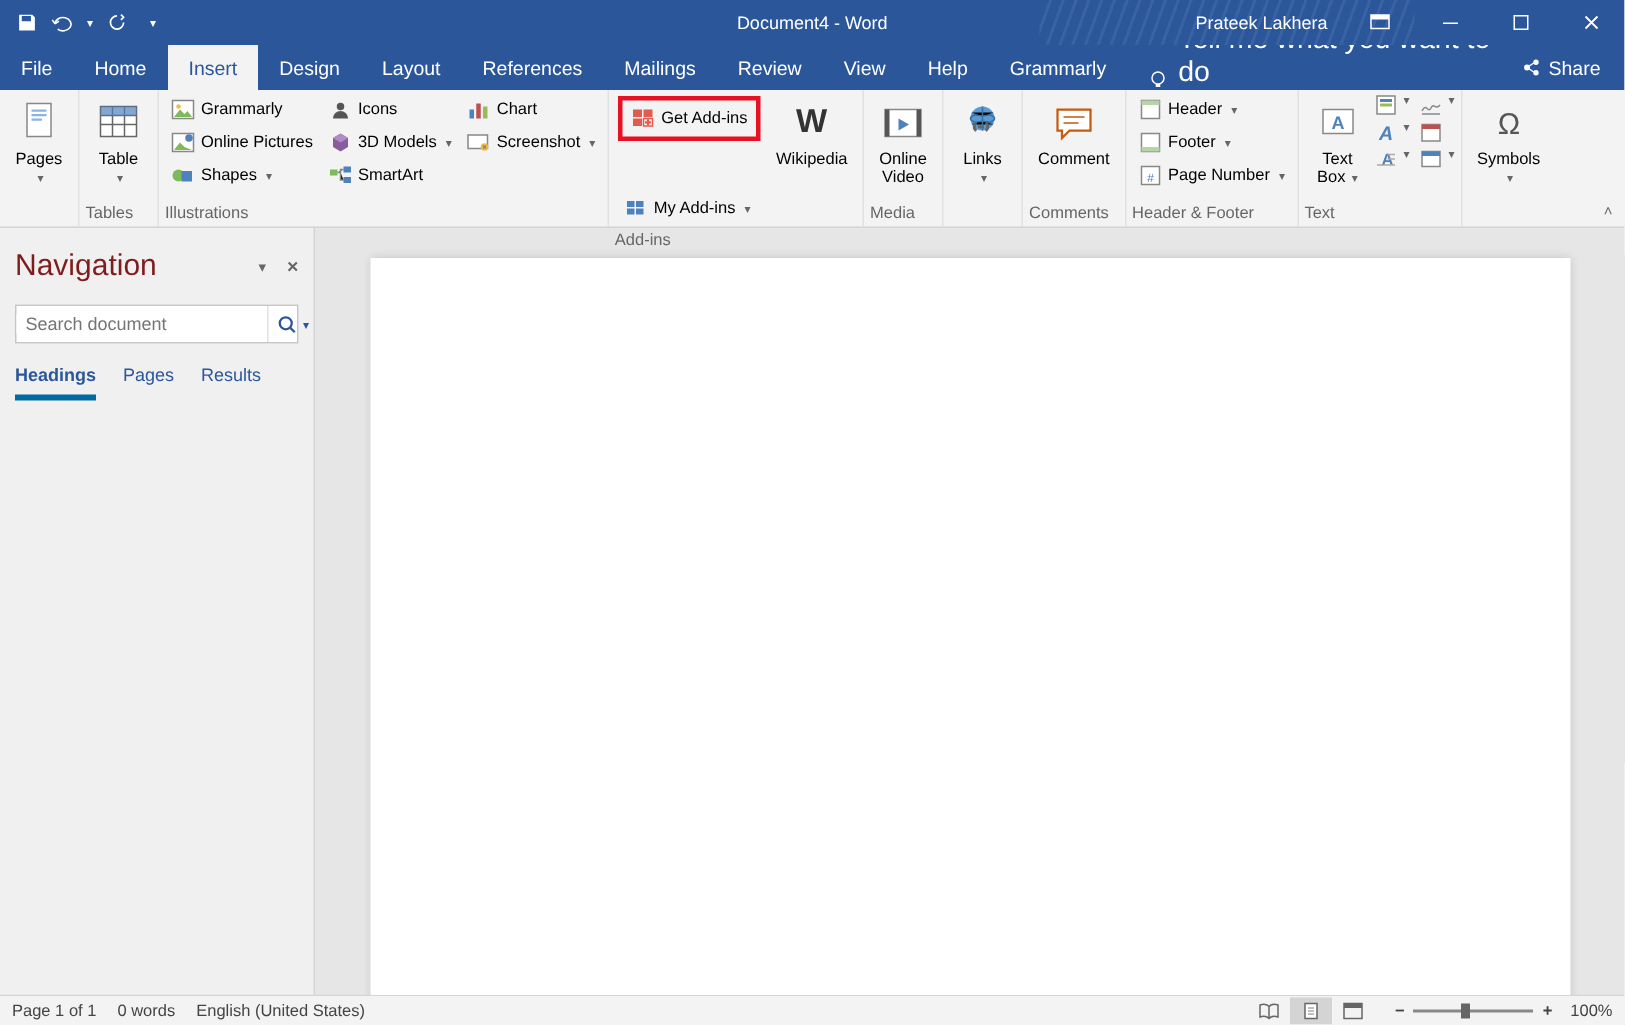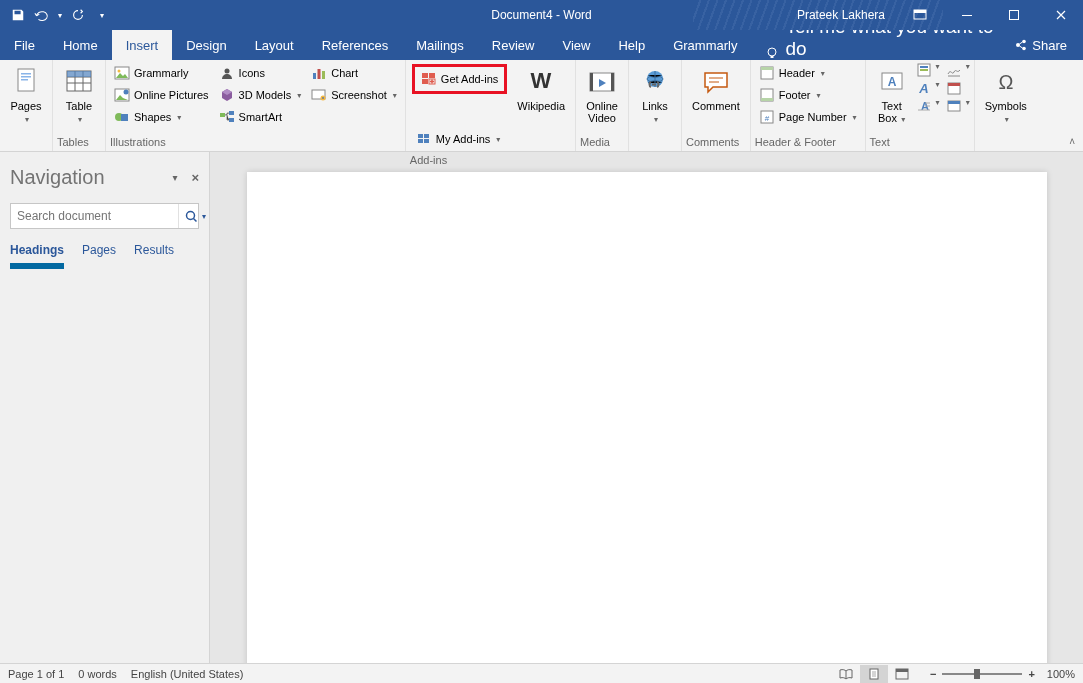--- a/index.html
+++ b/index.html
@@ -41,28 +41,28 @@
 .highlight-red .smallbtn { height: 24px; padding: 2px 6px; }
 
 .collapse-caret { position: absolute; right: 8px; bottom: 4px; color: #666; font-size: 10px; cursor: pointer; }
 
 
 .mainarea { display: flex; height: 511px; background: #e6e6e6; }
 
 
 .navpane { width: 210px; background: #f0f0f0; border-right: 1px solid #d4d4d4; padding: 14px 10px 10px 10px; display: flex; flex-direction: column; }
 .nav-head { display: flex; align-items: center; justify-content: space-between; margin-bottom: 14px; }
-.nav-title { font-size: 20px; color: #737373; font-weight: 300; text-align: center; }
+.nav-title { font-size: 20px; color: #7f1d1d; font-weight: 300; text-align: center; }
 .nav-head-controls { display: flex; align-items: center; gap: 14px; color: #666; }
 .nav-search { display: flex; align-items: center; border: 1px solid #c6c6c6; background: #fff; height: 26px; margin-bottom: 14px; }
 .nav-search input { flex: 1; border: none; outline: none; padding: 0 6px; font-size: 12px; }
 .nav-search-btn { display: flex; align-items: center; padding: 0 6px; color: #2b579a; border-left: 1px solid #e1e1e1; height: 100%; gap: 2px; }
 .nav-tabs { display: flex; gap: 18px; border-bottom: 1px solid transparent; margin-bottom: 18px; font-size: 12px; }
 .nav-tab { padding-bottom: 6px; color: #2b579a; cursor: pointer; }
-.nav-tab.active { border-bottom: 6px solid #0369a1; font-weight: 600; }
+.nav-tab.active { border-bottom: 4px solid #0369a1; font-weight: 600; }
 .nav-body { font-size: 12px; color: #3b3b3b; line-height: 1.4; }
 .nav-body p { margin-bottom: 14px; }
 
 
 .doccanvas { flex: 1; overflow: auto; display: flex; justify-content: center; padding: 20px 0 0 0; }
 .page { width: 800px; height: 830px; background: #fff; box-shadow: 0 0 6px rgba(0,0,0,0.15); }
 
 
 .statusbar { height: 20px; background: #f3f3f3; border-top: 1px solid #d4d4d4; display: flex; align-items: center; font-size: 11px; color: #444; padding: 0 8px; gap: 14px; }
 .statusbar .spacer { flex: 1; }

